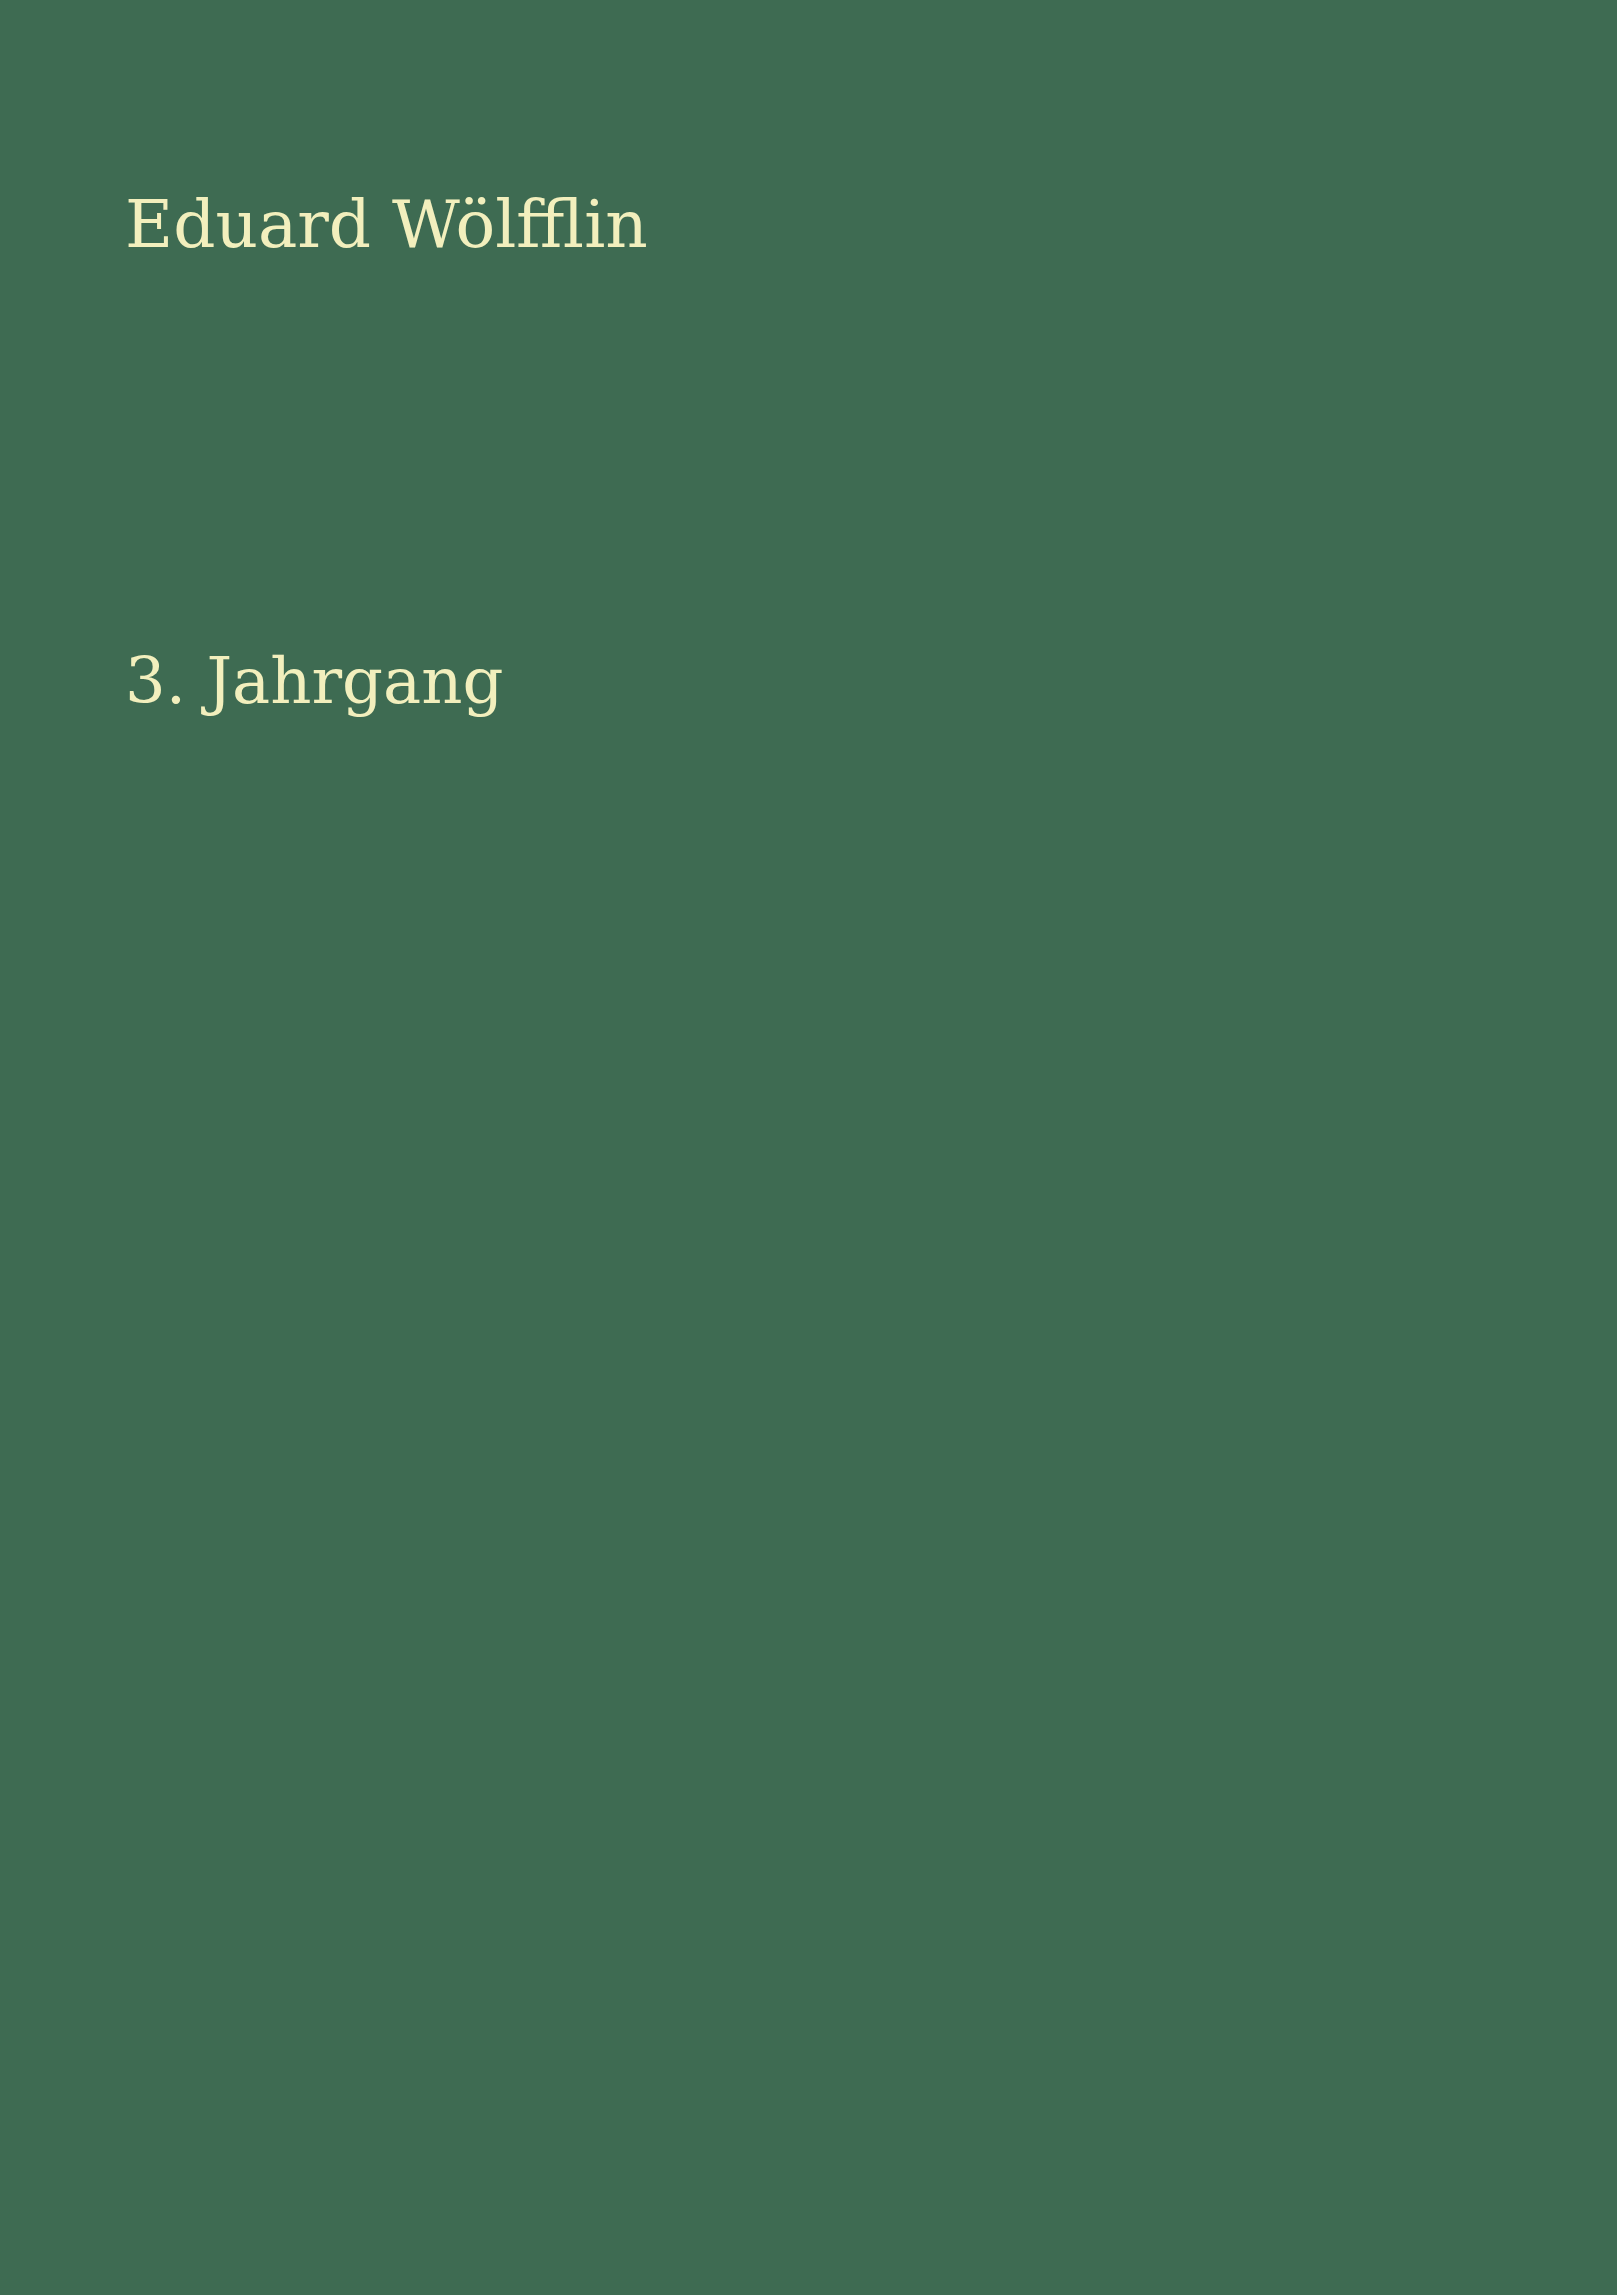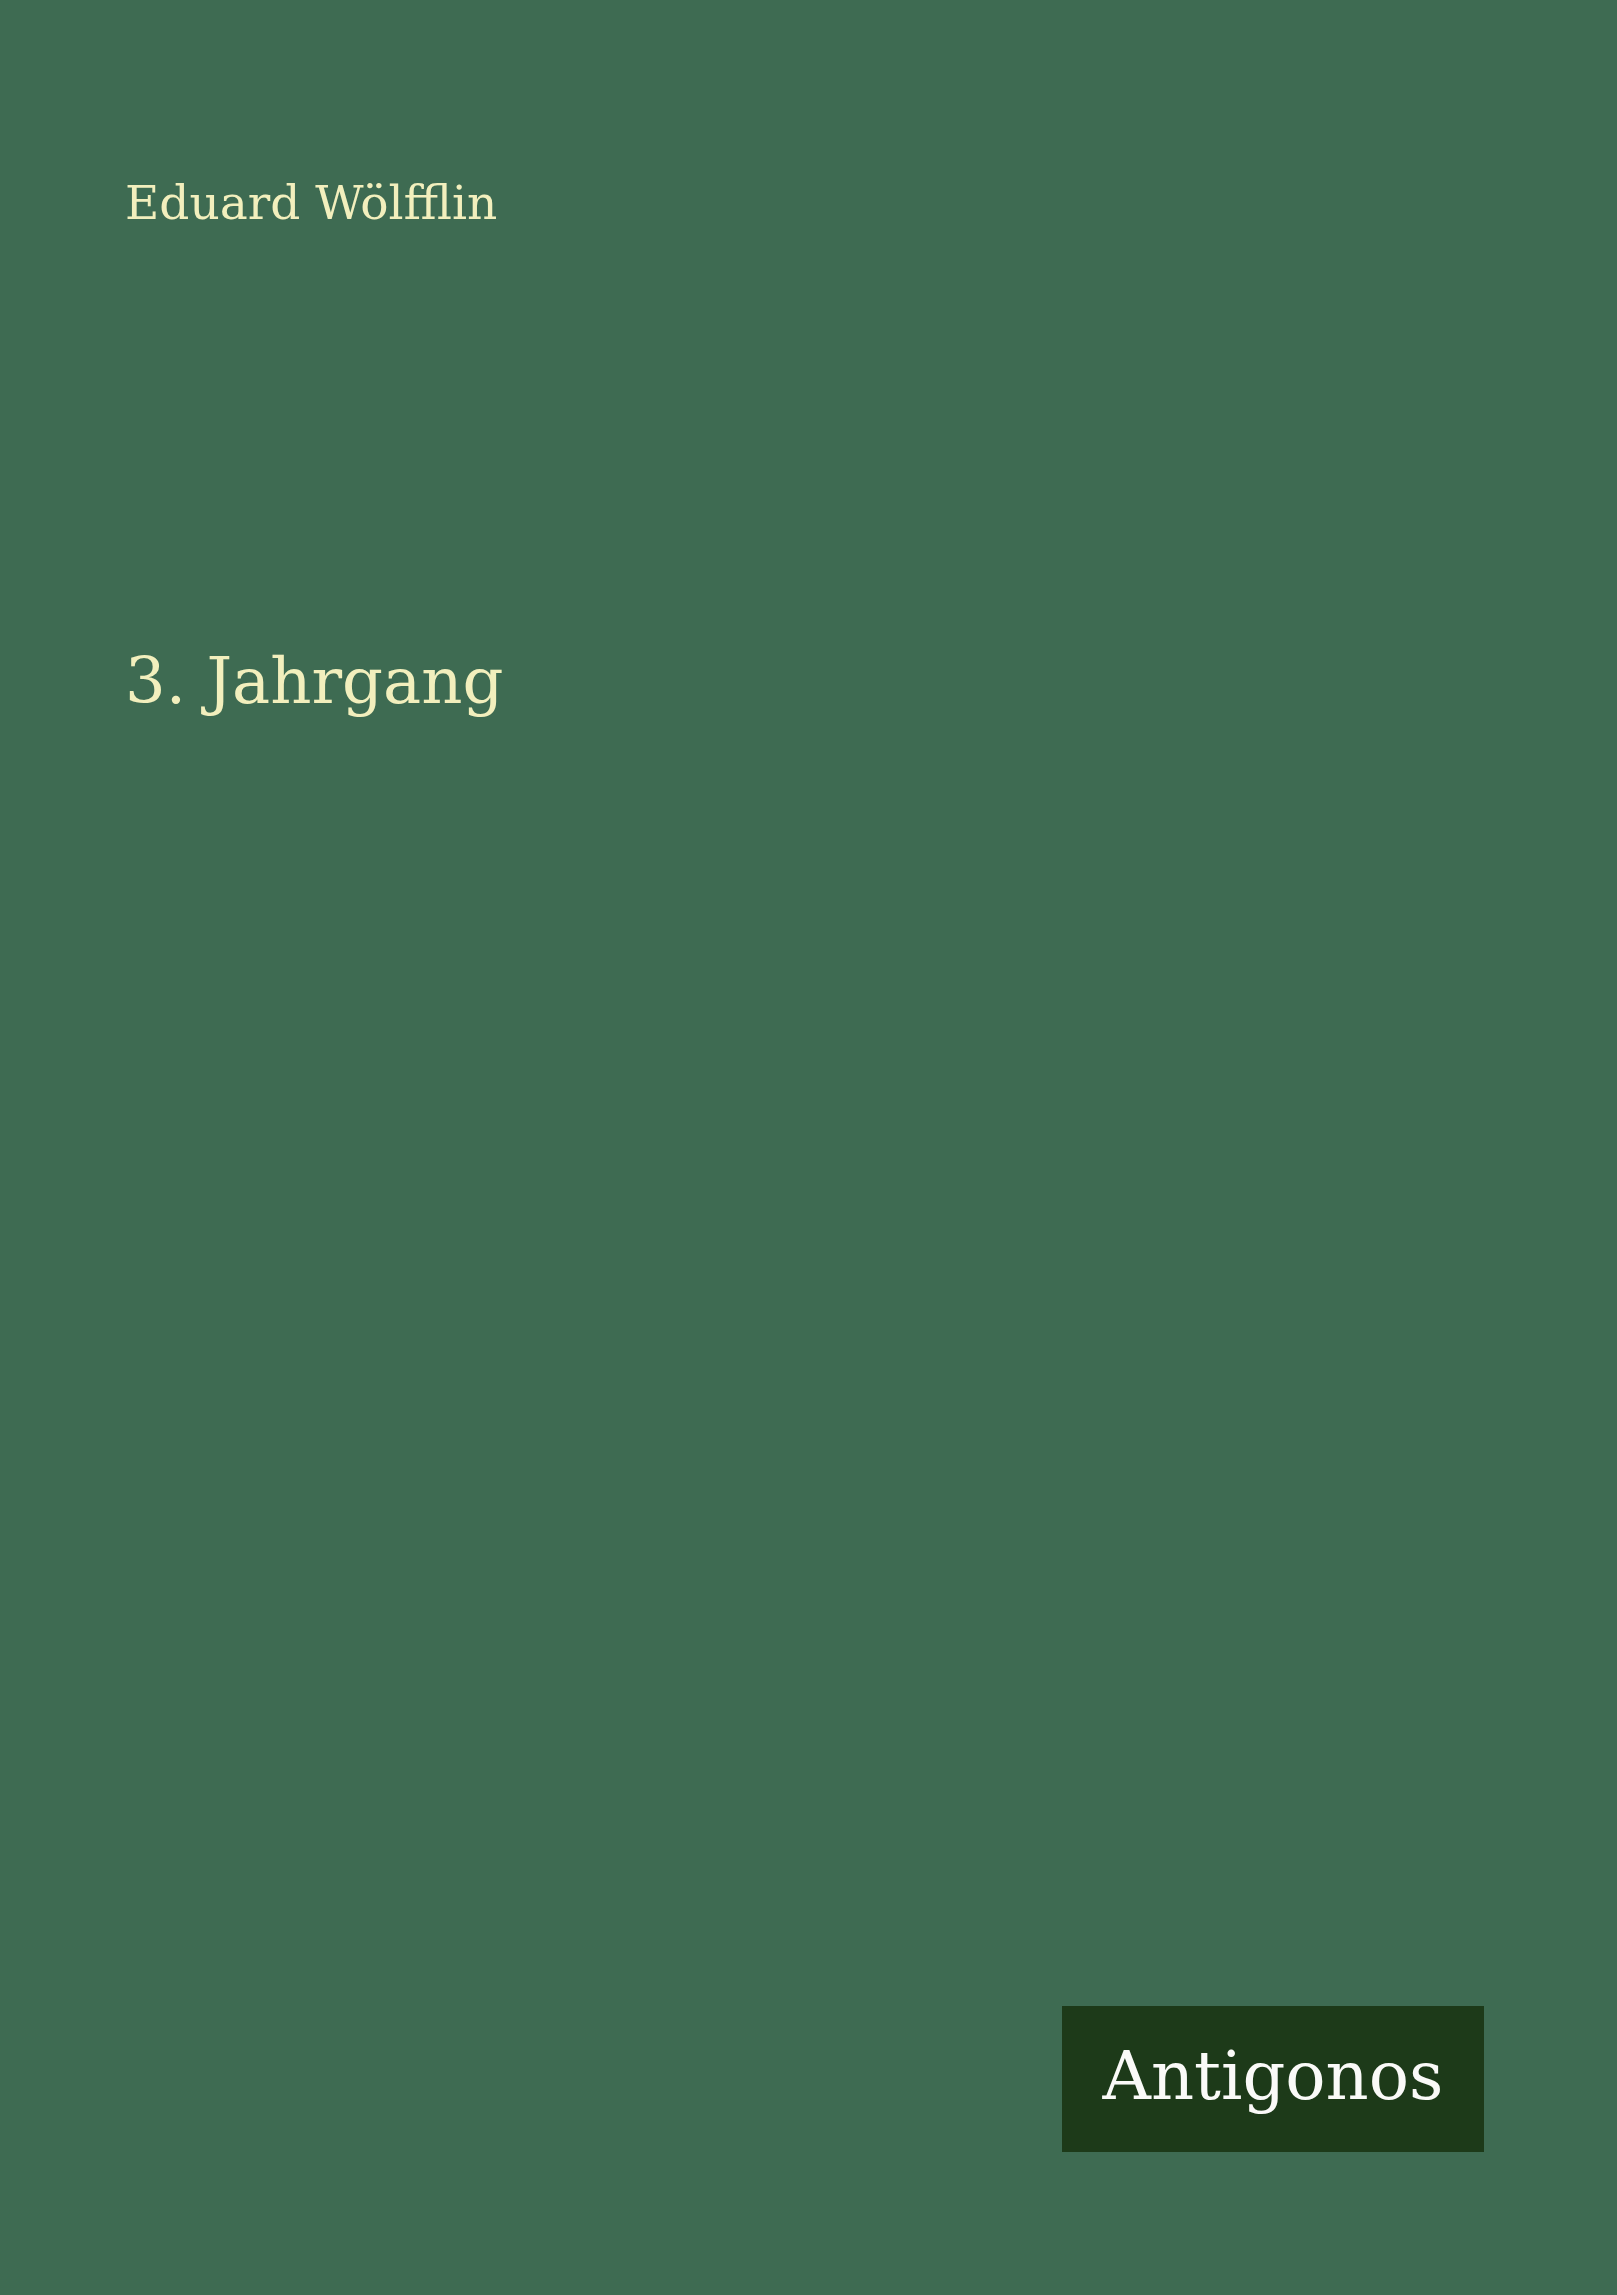--- a/index.html
+++ b/index.html
@@ -16,22 +16,22 @@
     font-family: "DejaVu Serif", "Liberation Serif", serif;
     overflow:hidden;
   }
   .cover{
     position:absolute;
     inset:0;
   }
   .author{
     position:absolute;
     left:125px;
-    top:174px;
-    font-size:47px;
+    top:184px;
+    font-size:66px;
     line-height:1.25;
     color:var(--text);
     letter-spacing:0px;
   }
   .title{
     position:absolute;
     left:125px;
     top:345px;
     width:1463px;
     font-size:85px;
@@ -67,17 +67,14 @@
 </style>
 </head>
 <body>
 
 <div class="cover">
   <div class="author">Eduard Wölfflin</div>
 
 
   <div class="subtitle">3. Jahrgang</div>
 
-  <div class="publisher-box">
-    <span class="publisher-name">Antigonos</span>
-  </div>
 </div>
 
 
 </body></html>

